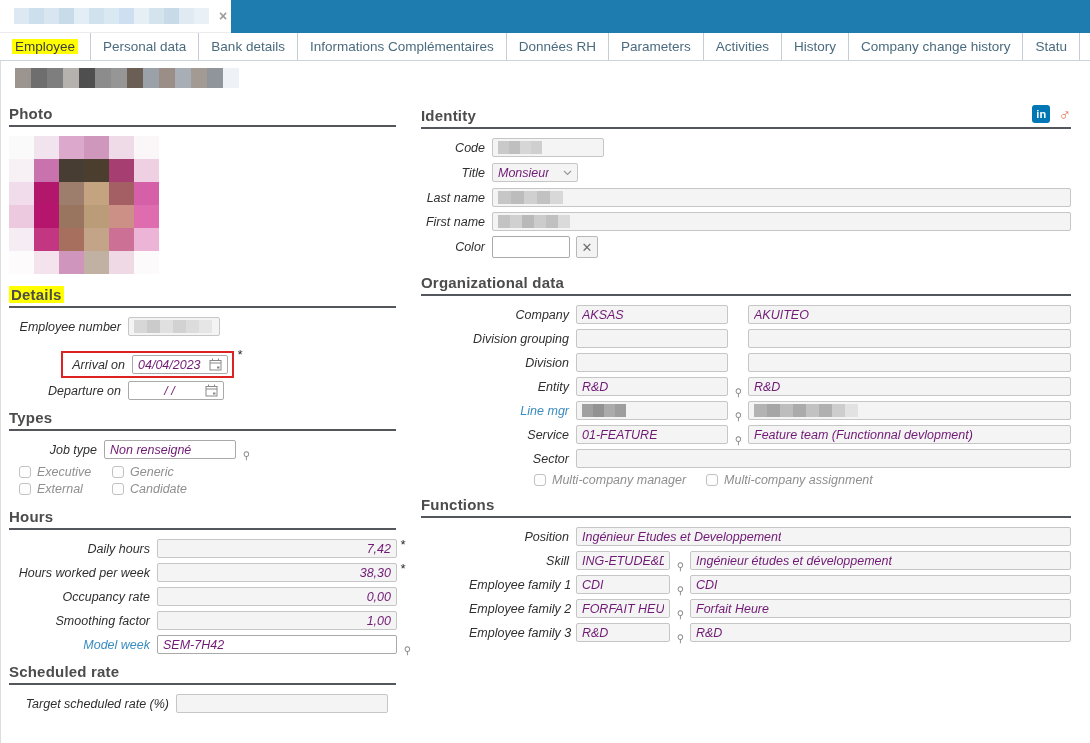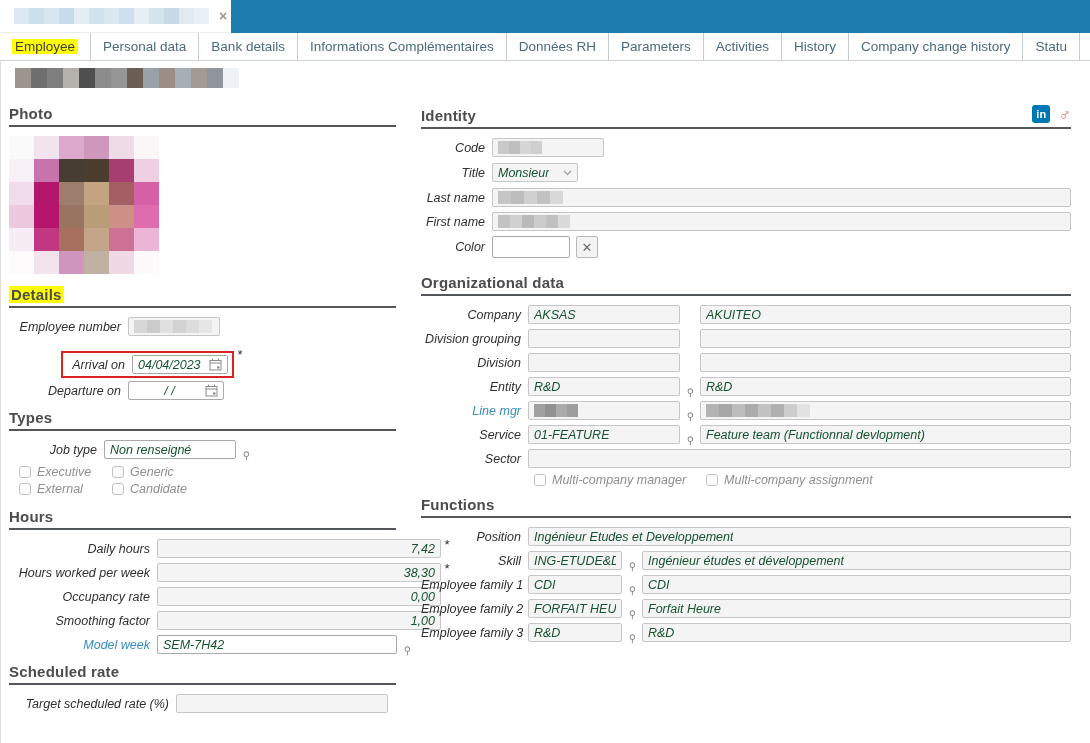--- a/index.html
+++ b/index.html
@@ -44,21 +44,21 @@
   .sec-h h2 .hl { background:var(--highlight,#ffff00); padding:0 2px; }
   .rule { height:2px; background:#53575b; margin-bottom:9px; }
   .sec { margin-bottom:12px; }
 
   .row { display:flex; align-items:center; margin-bottom:5px;font-style:italic; }
   .lbl { font-size:12.5px; color:#2f2f2f; text-align:right; margin-right:7px; white-space:nowrap; flex:none; }
   .lbl.link { color:var(--link,#3a8cc0); }
 
   .fld {
     height:19px; background:#f4f4f5; border:1px solid #c6c6c6; border-radius:2px;
-    display:flex; align-items:center; padding:0 5px; font-size:12.5px; color:#14532d;
+    display:flex; align-items:center; padding:0 5px; font-size:12.5px; color:#701a75;
     overflow:hidden; flex:none;
   }
   .fld.white { background:#fff; border-color:#a9a9a9; }
   .fld.grow { flex:1; }
   .fld .v { white-space:nowrap; overflow:hidden; }
   .fld.num { justify-content:flex-end; }
   .datefld .v { flex:1; }
   .datefld.t-center .v { text-align:center; }
 
   .req { font-size:13px; color:#2c2c2c; margin-left:3px; position:relative; top:-4px; flex:none; }
@@ -95,25 +95,25 @@
 
   
   .details .lbl { width:112px; }
   .details .fld.small { width:92px; }
   .datew { width:96px; }
   .types .lbl { width:88px; }
   .types .fld { width:132px; }
   .types .cbrow { padding-left:10px; margin-bottom:3px; }
   .types .cbrow .cb-item:first-child { width:93px; }
   .hours .lbl { width:141px; }
-  .hours .fld { width:284px; }
+  .hours .fld { width:240px; }
   .sched .lbl { width:160px; }
   .sched .fld { width:212px; }
   .ident .lbl { width:64px; }
-  .org .lbl, .func .lbl { width:100px; }
+  .org .lbl, .func .lbl { width:100px;margin-left:48px; }
   .org .code { width:152px; margin-right:2px; }
   .func .code { width:94px; margin-right:2px; }
 </style>
 </head>
 <body>
 
 <div class="page">
 
   <div class="topbar">
     <div class="win-tab">

